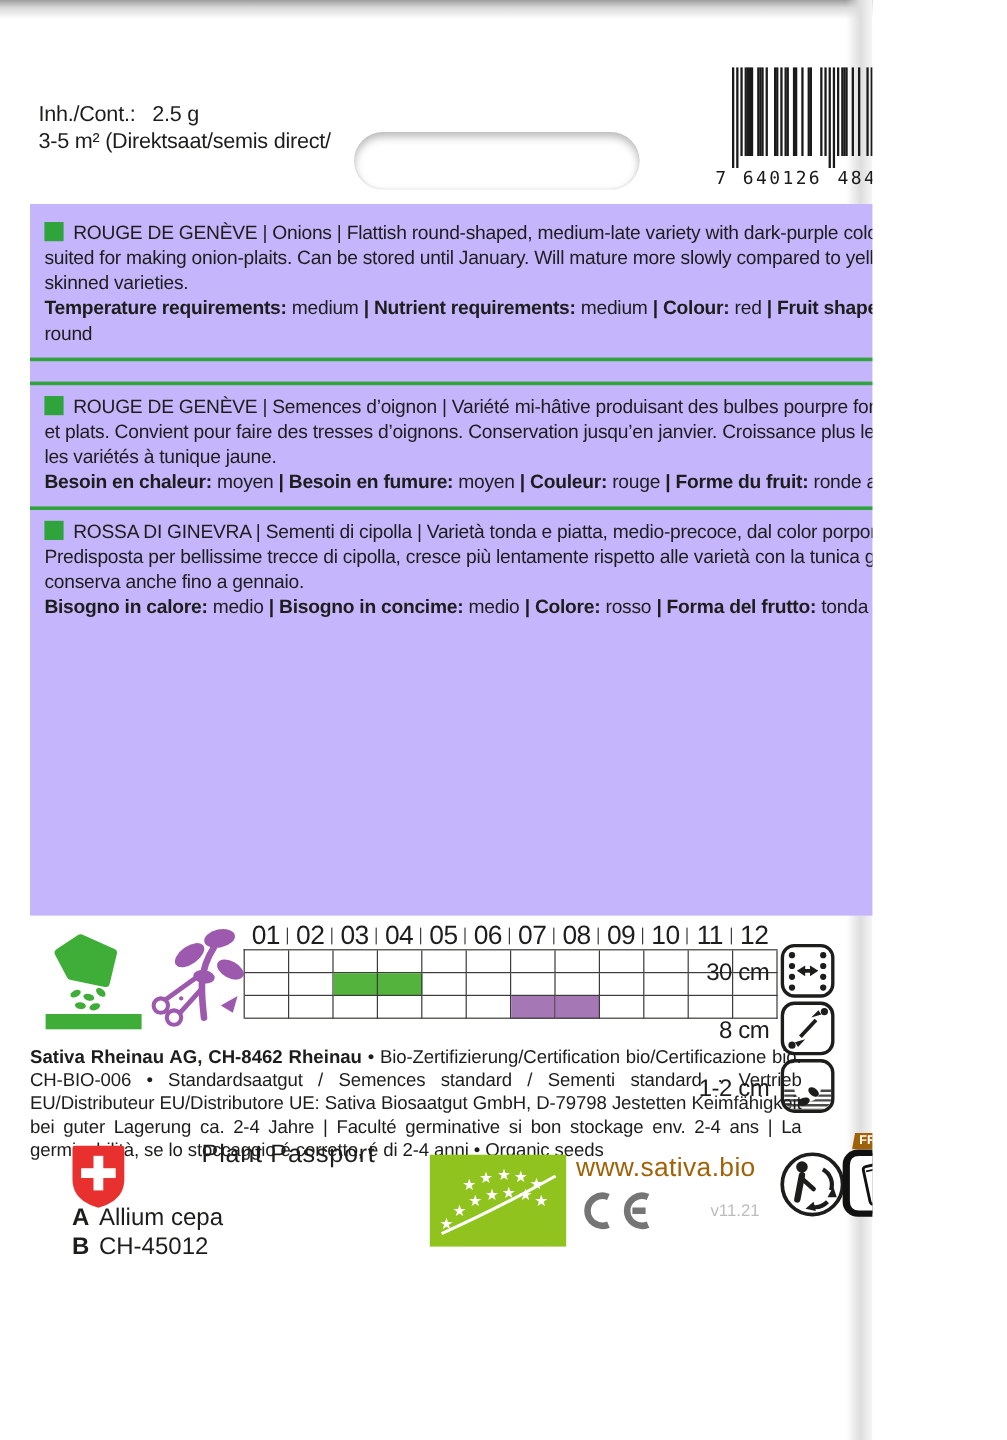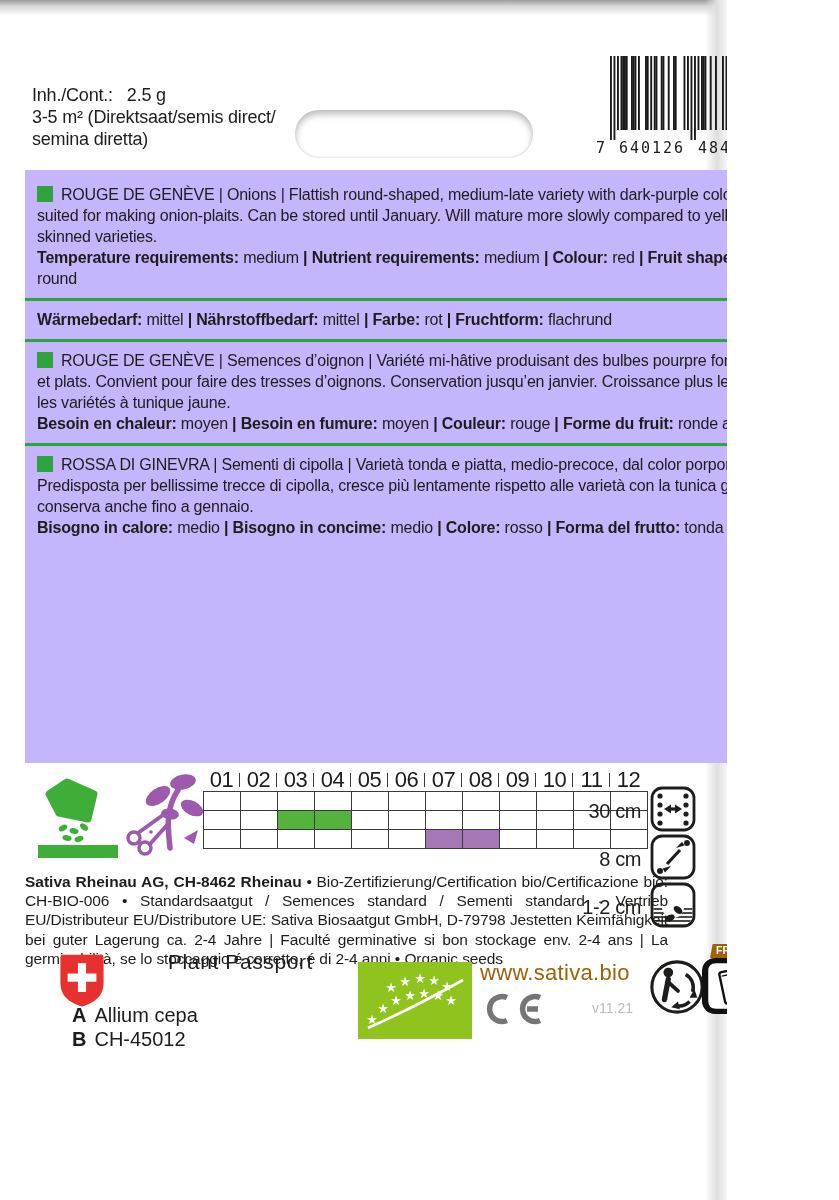--- a/index.html
+++ b/index.html
@@ -35,21 +35,21 @@
   
   .legend-item{position:absolute;display:flex;align-items:center;}
   .legend-label{width:82px;text-align:right;font-size:20px;letter-spacing:-0.4px;margin-right:9px;}
   
   .company{position:absolute;left:25px;top:856px;width:643px;font-size:15.5px;line-height:19.4px;
         letter-spacing:-0.1px;text-align:justify;}
   .company b{letter-spacing:0;}
   
   .swiss-shield{position:absolute;left:58px;top:952px;}
   .passport-title{position:absolute;left:168px;top:950px;font-size:21px;letter-spacing:0.6px;}
-  .passport-entries{position:absolute;left:72px;top:1003px;font-size:20px;line-height:24px;}
+  .passport-entries{position:absolute;left:60px;top:1003px;font-size:20px;line-height:24px;}
   .passport-entries b{margin-right:8px;}
   
   .eu-logo{position:absolute;left:358px;top:962px;}
   .website{position:absolute;left:480px;top:960px;font-size:22px;font-weight:normal;color:#a16207;letter-spacing:0.3px;}
   .ce-mark{position:absolute;left:480px;top:992px;}
   .version{position:absolute;left:592px;top:1000px;font-size:14px;color:#bcbcbc;}
   .triman{position:absolute;left:648px;top:958px;}
   .recycle{position:absolute;left:702px;top:944px;width:112px;}
   .recycle-tabs{display:flex;gap:3px;margin-left:8px;margin-bottom:-1px;position:relative;z-index:2;}
   .recycle-tab{background:#a16207;color:#fff;font-size:10.5px;font-weight:bold;line-height:13px;
@@ -58,21 +58,20 @@
 </head>
 <body>
 
 <div class="page">
   <div class="top-edge"></div>
   <div class="right-edge"></div>
 
   <div class="inh-block">
     <div><span>Inh./Cont.:</span><span class="inh-value">2.5 g</span></div>
     <div>3-5 m² (Direktsaat/semis direct/</div>
-    <div>semina diretta)</div>
   </div>
 
   <div class="euro-slot"></div>
 
   <div class="barcode"><svg width="190" height="100">
         <rect x="16.00" y="0" width="1.9" height="84" fill="#1a1a1a"></rect>
         <rect x="19.50" y="0" width="1.9" height="84" fill="#1a1a1a"></rect>
         <rect x="23.00" y="0" width="1.9" height="74" fill="#1a1a1a"></rect>
         <rect x="26.50" y="0" width="1.9" height="74" fill="#1a1a1a"></rect>
         <rect x="28.25" y="0" width="1.9" height="74" fill="#1a1a1a"></rect>
@@ -125,21 +124,20 @@
         <text x="137" y="97" font-family="DejaVu Sans Mono, monospace" font-size="15" fill="#1a1a1a" text-anchor="middle" letter-spacing="2">484549</text>
       </svg></div>
 
   <div class="panel">
     <div>
         <div class="lang-block">
           <div><span class="bullet"></span>ROUGE DE GENÈVE | Onions | Flattish round-shaped, medium-late variety with dark-purple colour. Well suited for making onion-plaits. Can be stored until January. Will mature more slowly compared to yellow-skinned varieties.</div>
           <div class="attrs"><b>Temperature requirements:</b> medium<b> | </b><b>Nutrient requirements:</b> medium<b> | </b><b>Colour:</b> red<b> | </b><b>Fruit shape:</b> flat-round</div>
         </div>
         <div class="lang-block">
-          <div class="attrs"><b>Wärmebedarf:</b> mittel<b> | </b><b>Nährstoffbedarf:</b> mittel<b> | </b><b>Farbe:</b> rot<b> | </b><b>Fruchtform:</b> flachrund</div>
         </div>
         <div class="lang-block">
           <div><span class="bullet"></span>ROUGE DE GENÈVE | Semences d’oignon | Variété mi-hâtive produisant des bulbes pourpre foncé ronds et plats. Convient pour faire des tresses d’oignons. Conservation jusqu’en janvier. Croissance plus lente que les variétés à tunique jaune.</div>
           <div class="attrs"><b>Besoin en chaleur:</b> moyen<b> | </b><b>Besoin en fumure:</b> moyen<b> | </b><b>Couleur:</b> rouge<b> | </b><b>Forme du fruit:</b> ronde aplatie</div>
         </div>
         <div class="lang-block">
           <div><span class="bullet"></span>ROSSA DI GINEVRA | Sementi di cipolla | Varietà tonda e piatta, medio-precoce, dal color porpora scuro. Predisposta per bellissime trecce di cipolla, cresce più lentamente rispetto alle varietà con la tunica gialla. Si conserva anche fino a gennaio.</div>
           <div class="attrs"><b>Bisogno in calore:</b> medio<b> | </b><b>Bisogno in concime:</b> medio<b> | </b><b>Colore:</b> rosso<b> | </b><b>Forma del frutto:</b> tonda appiattito</div>
         </div>
       </div>

